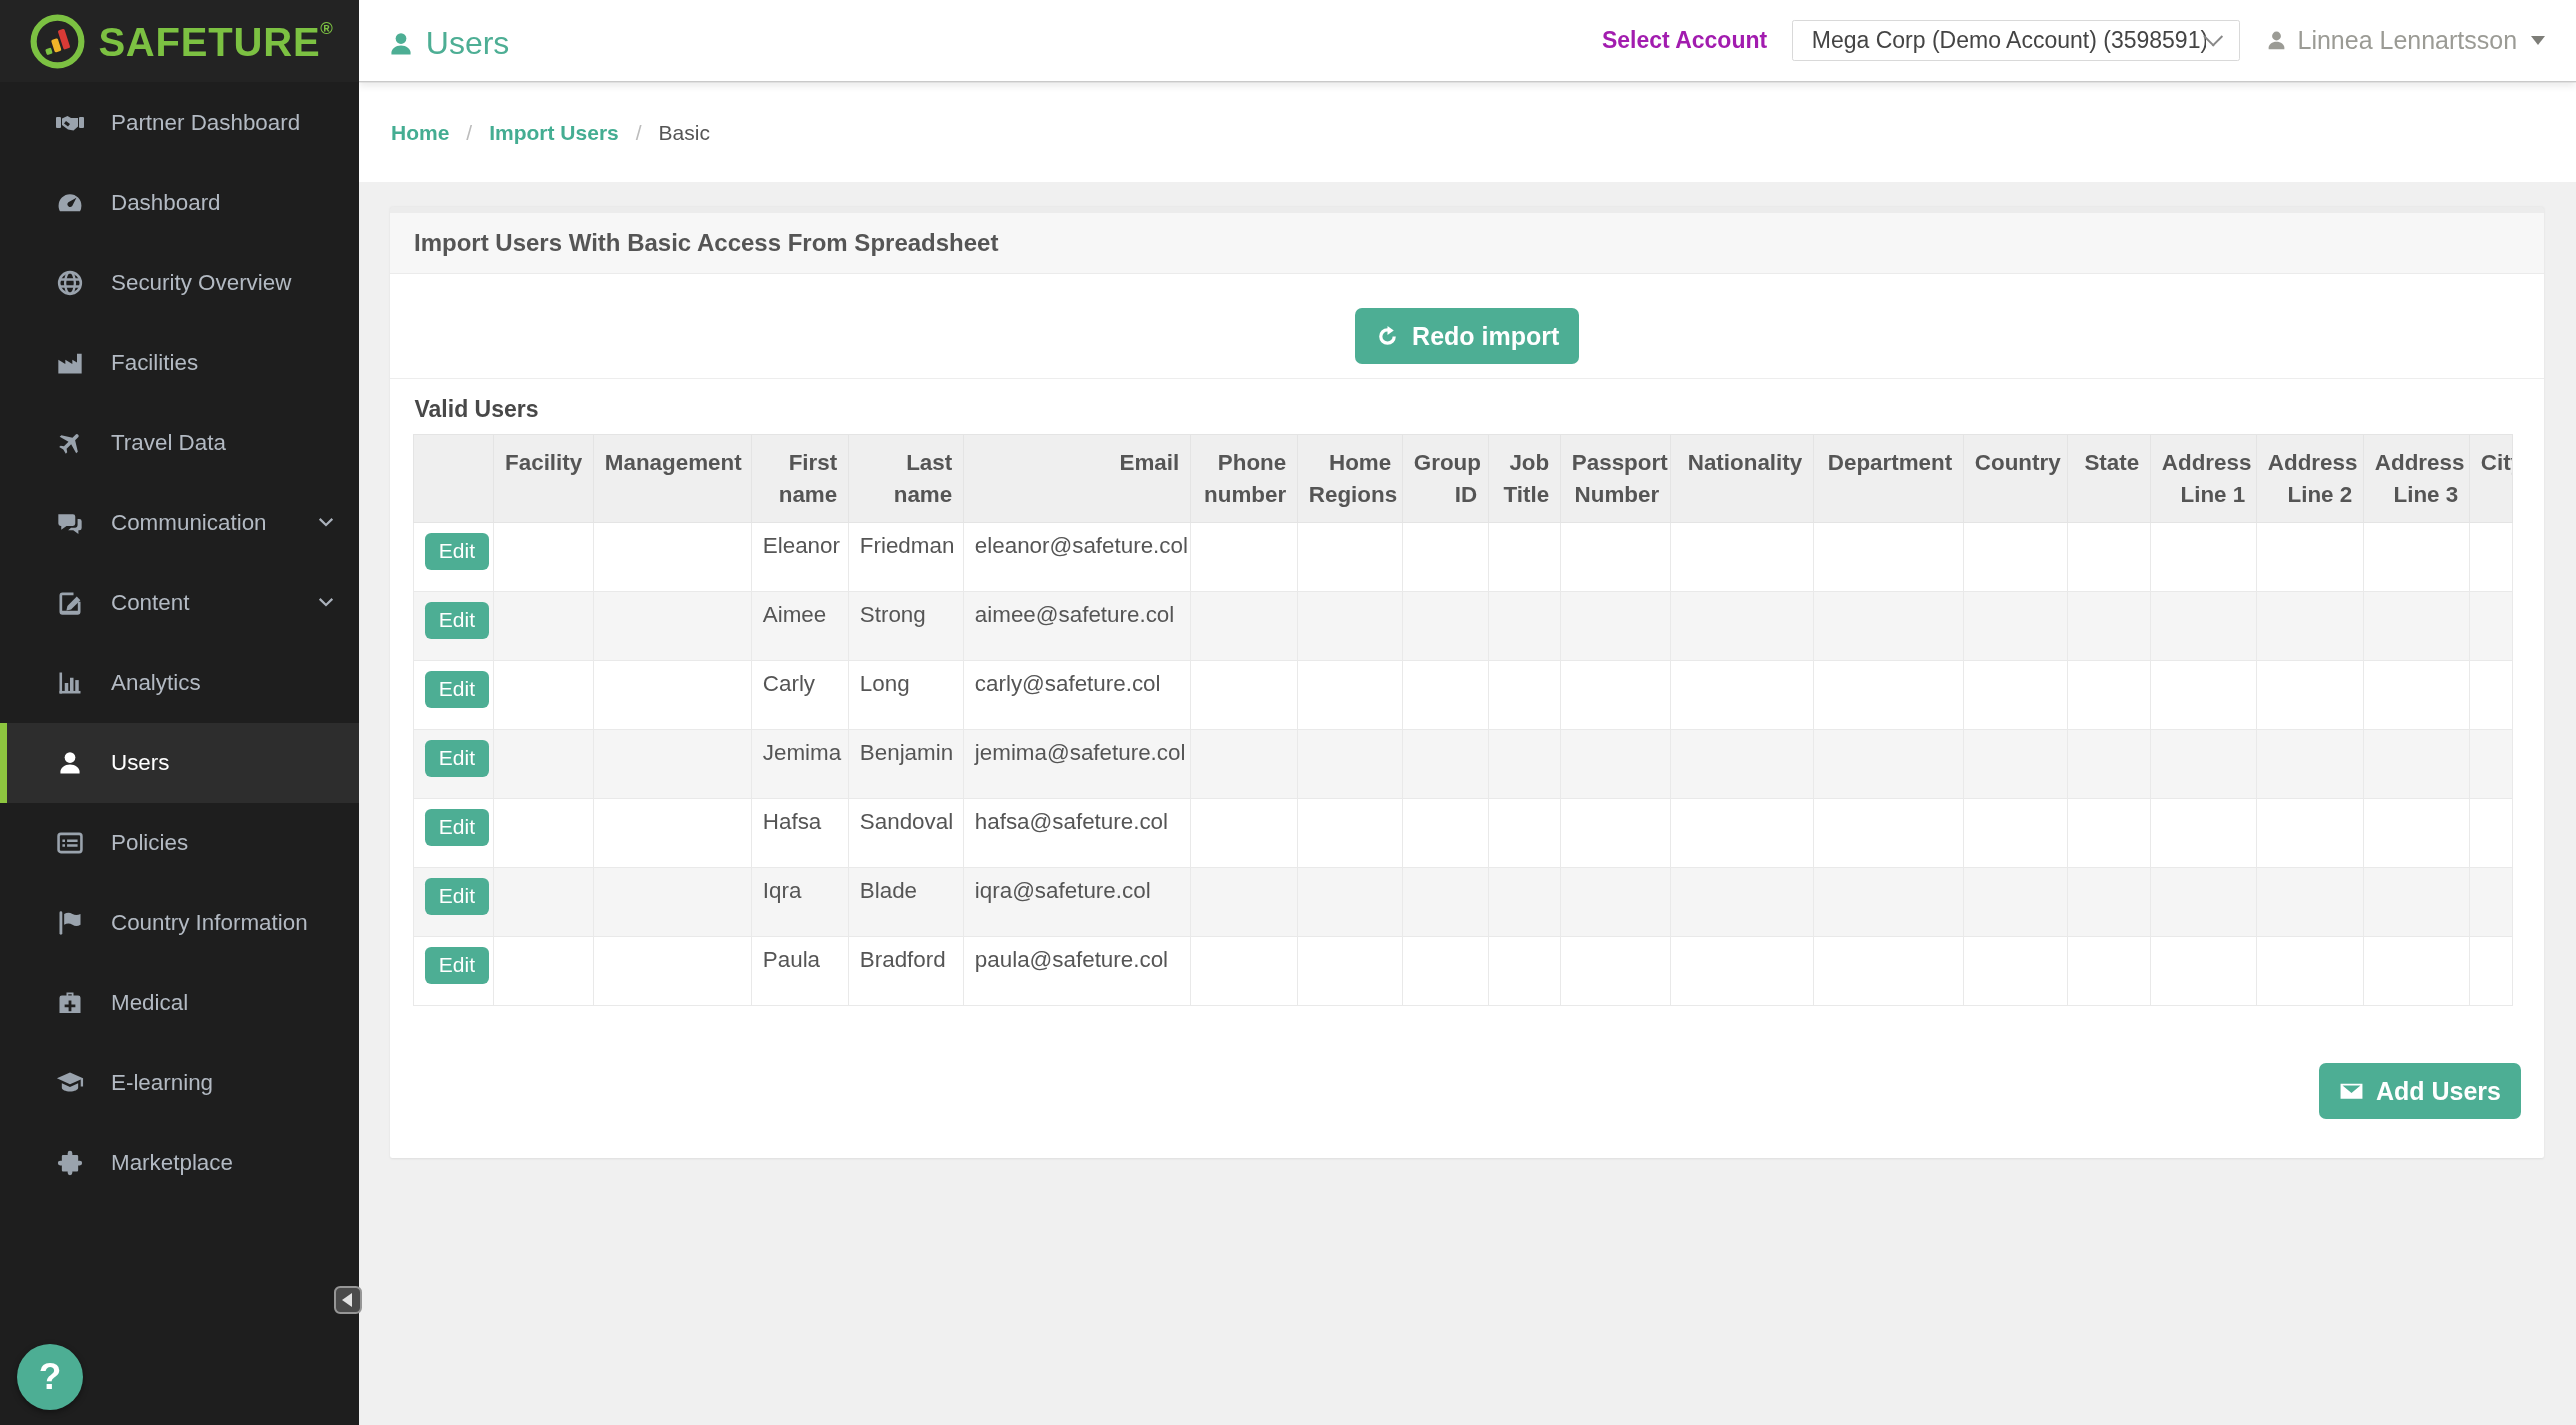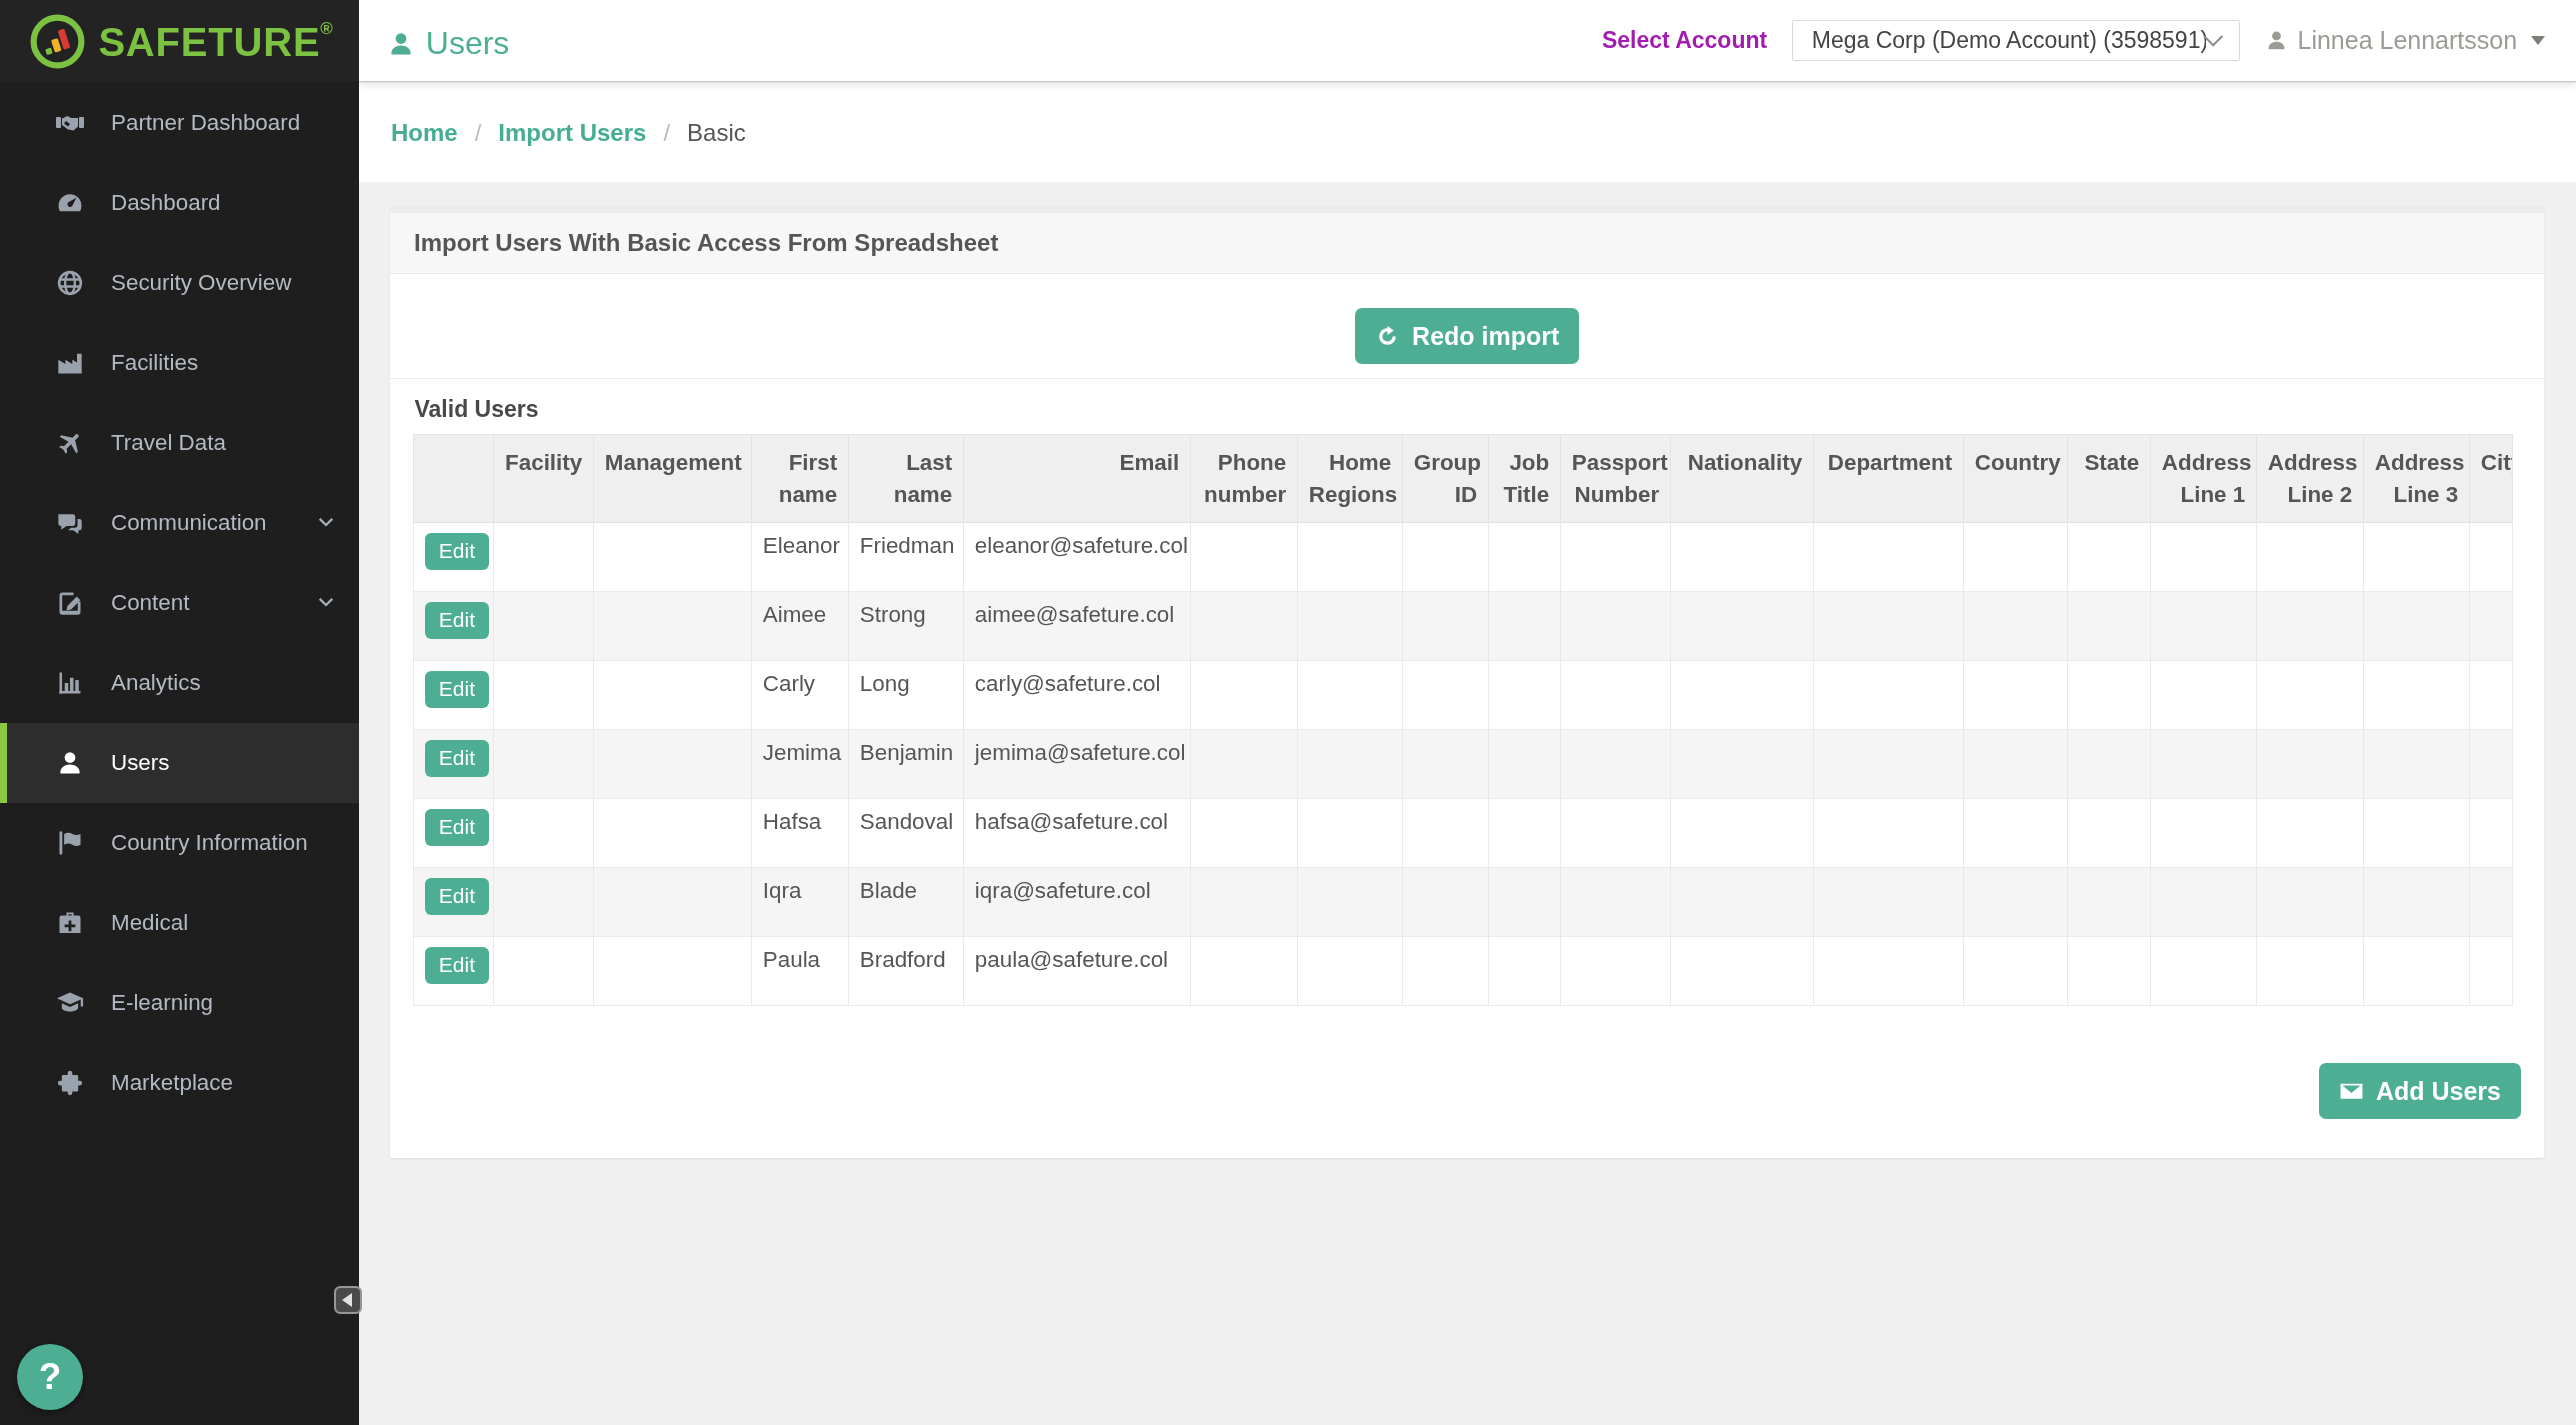--- a/index.html
+++ b/index.html
@@ -42,21 +42,21 @@
   .acct-select{width:448px;height:41px;border:0.8px solid #d9d9d9;border-radius:2.3px;background:#fff;
     display:flex;align-items:center;padding:0 18.6px;font-size:23px;color:#444;cursor:pointer;box-sizing:border-box;}
   .acct-select .val{flex:1;white-space:nowrap;overflow:hidden;}
   .sel-caret{width:12.4px;height:12.4px;border-right:2.3px solid #888;border-bottom:2.3px solid #888;
     transform:rotate(45deg) translate(-2.3px,-2.3px);flex:none;}
   .user-chip{display:flex;align-items:center;gap:9.3px;color:#9b9b95;font-size:25px;cursor:pointer;}
   .user-chip svg{width:23px;height:23px;fill:#9b9b95;}
   .caret-down{width:0;height:0;border-left:7.7px solid transparent;border-right:7.7px solid transparent;border-top:9.3px solid #7d7d78;margin-left:4.6px;}
   
   .crumbs{position:absolute;left:359px;right:0;top:83px;height:99px;background:#fff;
-    display:flex;align-items:center;padding-left:32px;gap:17px;font-size:24px;}
+    display:flex;align-items:center;padding-left:32px;gap:17px;font-size:21px;}
   .crumbs a{color:#44ad92;text-decoration:none;font-weight:bold;cursor:pointer;}
   .crumbs .sep{color:#bcbcbc;}
   .crumbs .cur{color:#555;}
   
   .content{position:absolute;left:359px;right:0;top:182px;bottom:0;background:#f0f0f0;overflow:hidden;}
   .panel{margin:25px 32px 0 31px;background:#fff;border-top:6.2px solid #ececec;border-radius:2.3px;
     box-shadow:0 0.8px 2.3px rgba(0,0,0,.08);min-height:932px;box-sizing:content-box;}
   .panel-header{height:60px;background:#f7f7f7;border-bottom:0.8px solid #ebebeb;display:flex;align-items:center;
     padding:0 24px;font-size:24px;font-weight:bold;color:#555;}
   .panel-body{padding:0 23px;}
@@ -183,20 +183,29 @@
       <span class="lbl">Analytics</span>
     </div>
     <div class="nav-item active">
       <span class="ico">
         <svg viewBox="0 0 24 24">
             <circle cx="12" cy="7.3" r="4.6"></circle>
             <path d="M12 13.2c-4.6 0-8.2 2.8-8.2 6.2V21h16.4v-1.6c0-3.4-3.6-6.2-8.2-6.2z"></path>
           </svg>
       </span>
       <span class="lbl">Users</span>
+    </div>
+    <div class="nav-item">
+      <span class="ico">
+        <svg viewBox="0 0 24 24">
+            <rect x="2.2" y="4.2" width="19.6" height="15.6" rx="2" fill="none" stroke="currentColor" stroke-width="2.2"></rect>
+            <path d="M5.5 9h2.2v2.2H5.5zM9.5 9h9v2.2h-9zM5.5 13h2.2v2.2H5.5zM9.5 13h9v2.2h-9z"></path>
+          </svg>
+      </span>
+      <span class="lbl">Policies</span>
     </div>
     <div class="nav-item">
       <span class="ico">
         <svg viewBox="0 0 24 24">
             <rect x="3" y="2" width="2.4" height="20" rx="1.2"></rect>
             <path d="M7 4.2c2.5-1.4 4.8-1.4 7.1 0 2.2 1.3 4.4 1.3 6.9 0v9.3c-2.5 1.4-4.7 1.4-6.9 0-2.3-1.4-4.6-1.4-7.1 0z"></path>
           </svg>
       </span>
       <span class="lbl">Country Information</span>
     </div>

